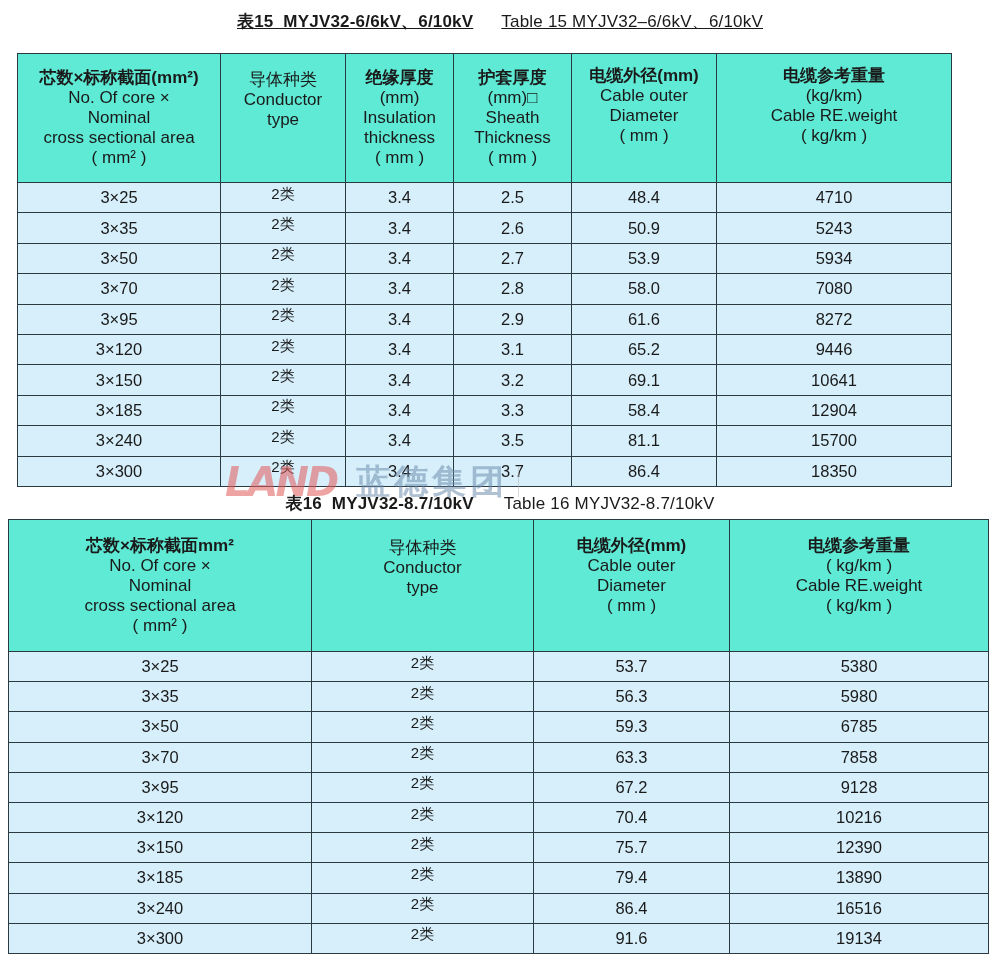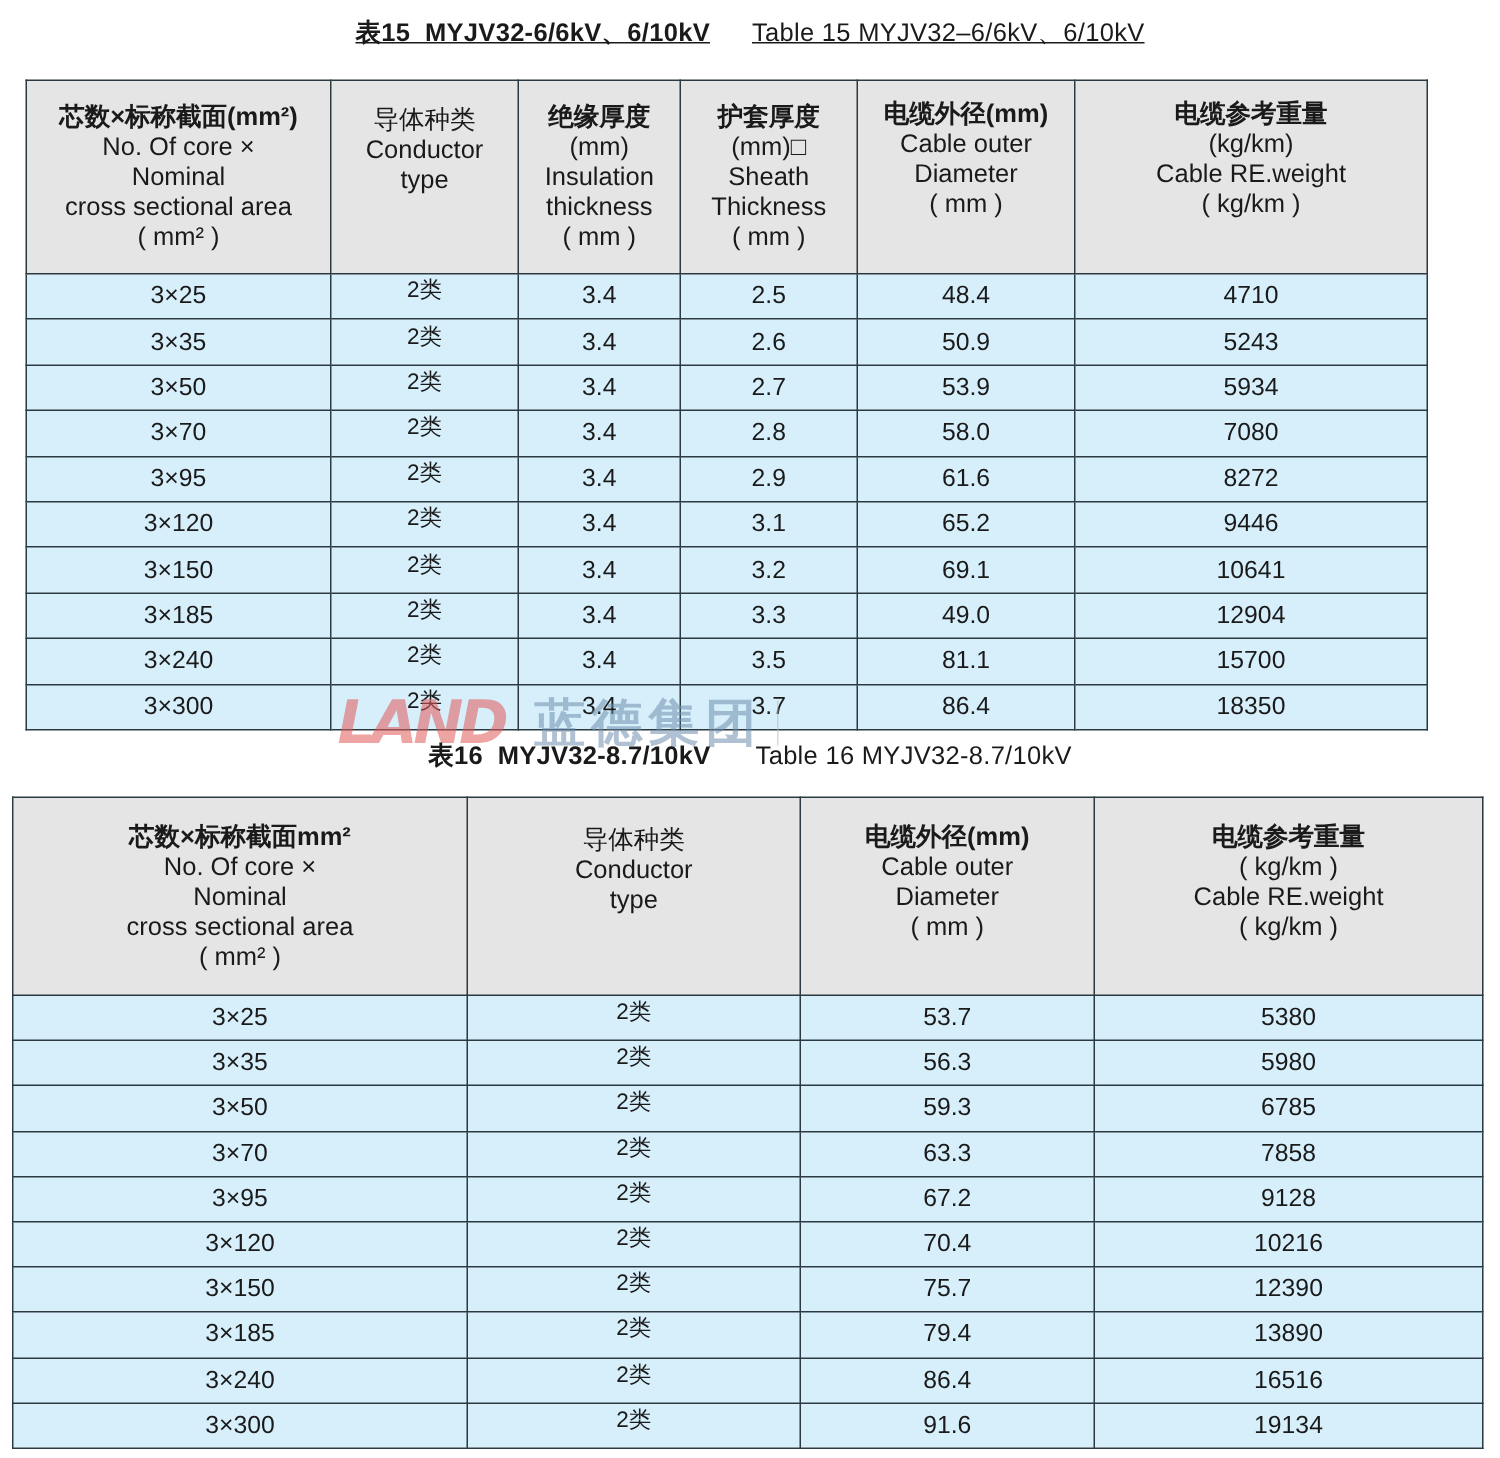--- a/index.html
+++ b/index.html
@@ -7,29 +7,29 @@
          font-family: "Liberation Sans", "DejaVu Sans", sans-serif; color: #1a1a1a; }
   .title { position: absolute; left: 0; width: 1000px; text-align: center;
            font-size: 17px; font-weight: bold; letter-spacing: 0.2px; white-space: pre; }
   .title .en { font-weight: normal; margin-left: 28px; }
   #title15 { top: 10px; text-decoration: underline; }
   #title16 { top: 492px; }
   #title16 .en { margin-left: 30px; }
 
   table { position: absolute; border-collapse: collapse; table-layout: fixed; }
   td, th { border: 1.5px solid #2b3a40; text-align: center; vertical-align: middle; padding: 0; }
-  th { background: #e5e5e5; font-weight: normal; font-size: 17px; line-height: 20px; }
+  th { background: #5eead4; font-weight: normal; font-size: 17px; line-height: 20px; }
   th .cn { font-weight: bold; display: block; }
   th .l { display: block; }
   td { background: #d6effb; font-size: 16.5px; height: 29.4px; }
   td .cls { font-size: 15px; position: relative; top: -4px; margin-top: 32px; }
 
   #t15 { left: 17px; top: 53px; width: 934px; }
   #t15 th { height: 112px; }
-  #t16 { left: 8px; top: 531px; width: 980px; border-radius: 26px; }
+  #t16 { left: 8px; top: 519px; width: 980px; border-radius: 26px; }
   #t16 th { height: 113px; }
   #t16 td { height: 29.2px; }
 
   .watermark { position: absolute; left: 225px; top: 464px; height: 36px; display: flex; align-items: center;
                opacity: 0.55; pointer-events: none; }
   .wm-logo { font-size: 40px; font-weight: bold; color: #e25a5a; letter-spacing: -3px; font-style: italic;
              font-family: "DejaVu Sans", sans-serif; }
   .wm-cn { font-size: 34px; font-weight: bold; color: #6f8fae; margin-left: 20px; letter-spacing: 4px; }
   .wm-div { width: 1px; height: 30px; background: #b9b9b9; margin: 0 10px; }
   .wm-slogan { font-size: 19px; color: #b9b9b9; letter-spacing: 2px; }
@@ -145,21 +145,21 @@
         <td><span>3.4</span></td>
         <td><span>3.2</span></td>
         <td><span>69.1</span></td>
         <td><span>10641</span></td>
       </tr>
       <tr>
         <td><span>3×185</span></td>
         <td><span class="cls">2类</span></td>
         <td><span>3.4</span></td>
         <td><span>3.3</span></td>
-        <td><span>49.0</span></td>
+        <td><span>58.4</span></td>
         <td><span>12904</span></td>
       </tr>
       <tr>
         <td><span>3×240</span></td>
         <td><span class="cls">2类</span></td>
         <td><span>3.4</span></td>
         <td><span>3.5</span></td>
         <td><span>81.1</span></td>
         <td><span>15700</span></td>
       </tr>

